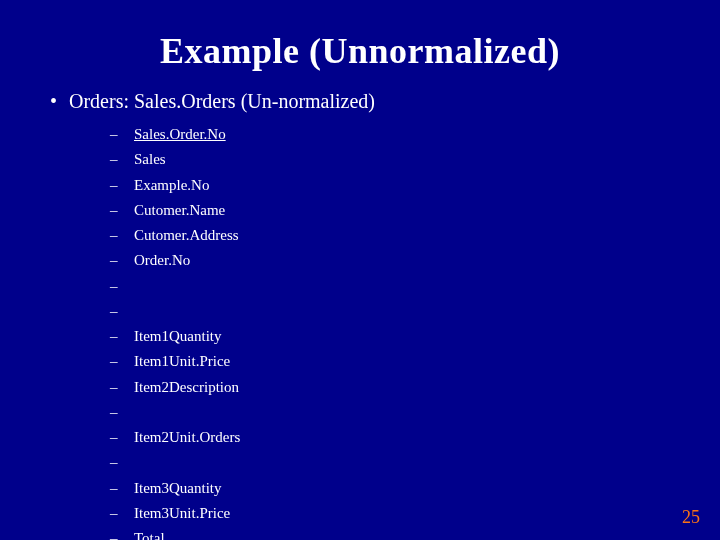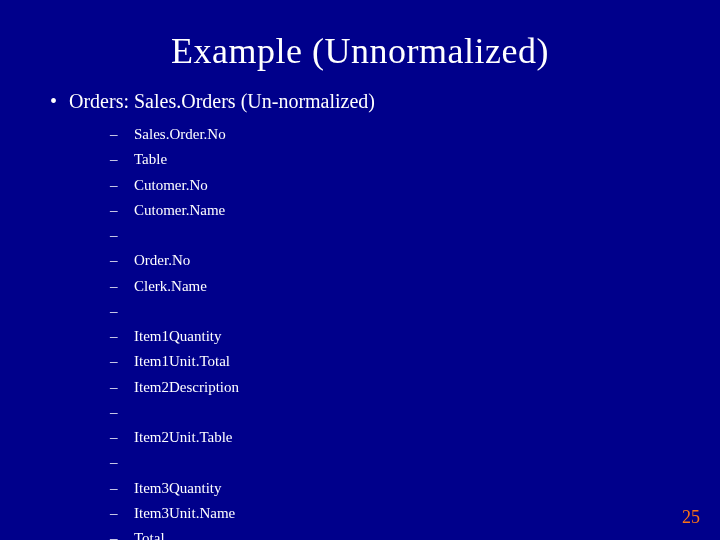--- a/index.html
+++ b/index.html
@@ -21,21 +21,21 @@
     .slide {
       width: 720px;
       height: 540px;
       padding: 30px 50px 30px 50px;
       display: flex;
       flex-direction: column;
     }
 
     .title {
       font-size: 36px;
-      font-weight: normal;
+      font-weight: bold;
       color: white;
       text-align: center;
       margin-bottom: 18px;
       letter-spacing: 0.5px;
     }
 
     .subtitle {
       font-size: 20px;
       color: white;
       margin-bottom: 10px;
@@ -72,20 +72,21 @@
       color: white;
       font-size: 15px;
     }
 
     .field-name {
       font-size: 15px;
       color: white;
     }
 
     .field-name.underline {
+      text-decoration: underline;
     }
 
     .page-number {
       position: absolute;
       bottom: 12px;
       right: 20px;
       font-size: 18px;
       color: #f97316;
     }
   </style>
@@ -100,73 +101,73 @@
     <span>Orders: Sales.Orders (Un-normalized)</span>
   </div>
 
   <ul class="fields-list" id="fields-container">
   <li>
         <span class="dash">–</span>
         <span class="field-name underline">Sales.Order.No</span>
       </li>
       <li>
         <span class="dash">–</span>
-        <span class="field-name">Table</span>
+        <span class="field-name">Sales</span>
       </li>
       <li>
         <span class="dash">–</span>
-        <span class="field-name">Cutomer.No</span>
+        <span class="field-name">Example.No</span>
       </li>
       <li>
         <span class="dash">–</span>
         <span class="field-name">Cutomer.Name</span>
       </li>
       <li>
         <span class="dash">–</span>
+        <span class="field-name">Cutomer.Address</span>
       </li>
       <li>
         <span class="dash">–</span>
         <span class="field-name">Order.No</span>
       </li>
       <li>
         <span class="dash">–</span>
-        <span class="field-name">Clerk.Name</span>
       </li>
       <li>
         <span class="dash">–</span>
       </li>
       <li>
         <span class="dash">–</span>
         <span class="field-name">Item1Quantity</span>
       </li>
       <li>
         <span class="dash">–</span>
-        <span class="field-name">Item1Unit.Total</span>
+        <span class="field-name">Item1Unit.Price</span>
       </li>
       <li>
         <span class="dash">–</span>
         <span class="field-name">Item2Description</span>
       </li>
       <li>
         <span class="dash">–</span>
       </li>
       <li>
         <span class="dash">–</span>
-        <span class="field-name">Item2Unit.Table</span>
+        <span class="field-name">Item2Unit.Orders</span>
       </li>
       <li>
         <span class="dash">–</span>
       </li>
       <li>
         <span class="dash">–</span>
         <span class="field-name">Item3Quantity</span>
       </li>
       <li>
         <span class="dash">–</span>
-        <span class="field-name">Item3Unit.Name</span>
+        <span class="field-name">Item3Unit.Price</span>
       </li>
       <li>
         <span class="dash">–</span>
         <span class="field-name">Total</span>
       </li>
     </ul>
 </div>
 
 <div class="page-number">25</div>
 

